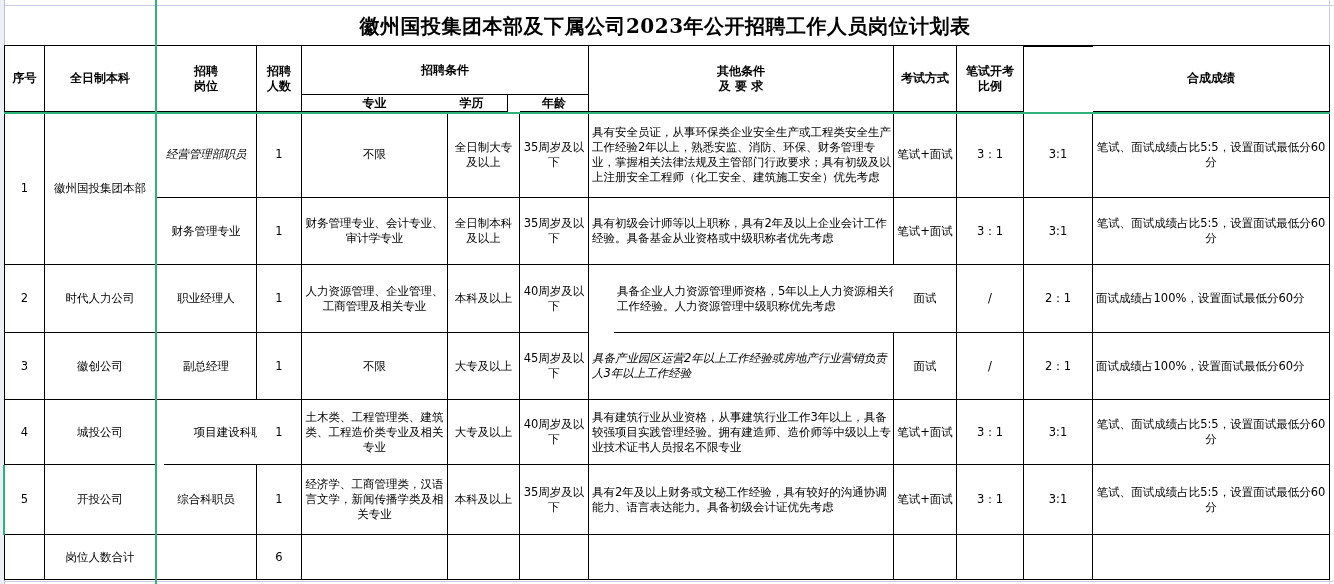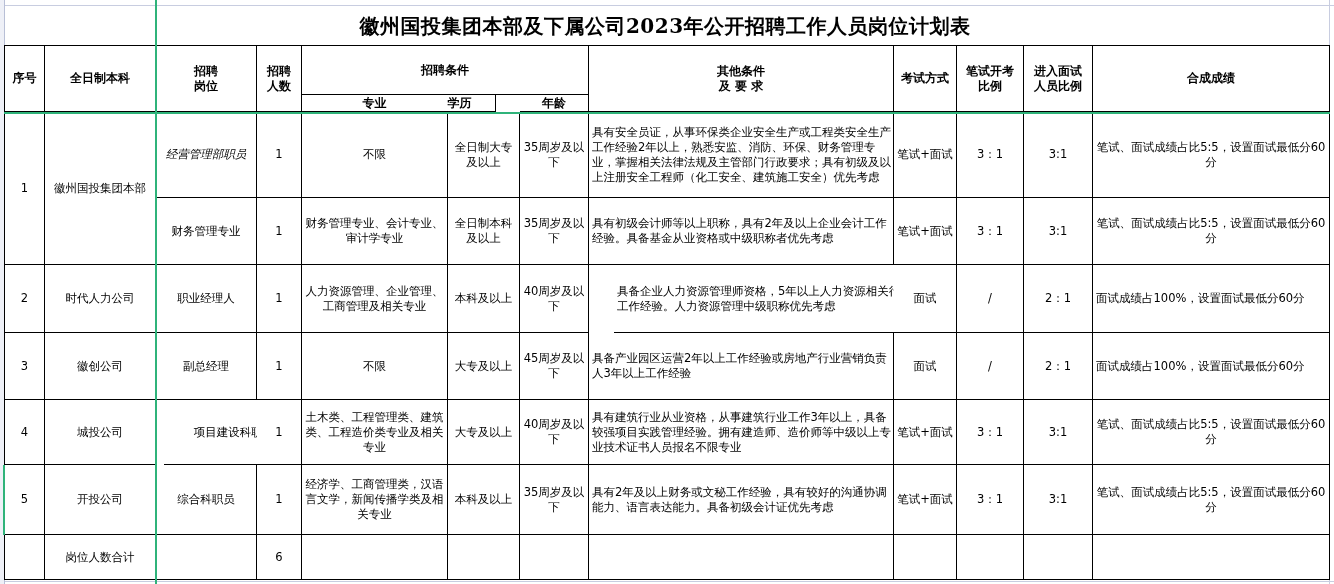--- a/index.html
+++ b/index.html
@@ -41,29 +41,27 @@
   <div style="position:absolute; left:4px; top:45px; width:1.5px; height:535px; background:#000;"></div>
 
   <div class="cell b hd" style="left:5px; top:46px; width:40px; height:66px;">序号</div>
   <div class="cell b hd" style="left:45px; top:46px; width:111px; height:66px;">全日制本科</div>
   <div class="cell b hd pre" style="left:156px; top:46px; width:101px; height:66px;">招聘
 岗位</div>
   <div class="cell b hd pre" style="left:257px; top:46px; width:45px; height:66px;">招聘
 人数</div>
   <div class="cell b hd" style="left:302px; top:46px; width:287px; height:49px;">招聘条件</div>
   <div class="cell b hd" style="left:302px; top:95px; width:146px; height:17px;">专业</div>
-  <div class="cell b hd" style="left:424px; top:95px; width:72px; height:17px;">学历</div>
+  <div class="cell b hd" style="left:436px; top:95px; width:72px; height:17px;">学历</div>
   <div class="cell b hd" style="left:520px; top:95px; width:69px; height:17px;">年龄</div>
   <div class="cell b hd pre" style="left:589px; top:46px; width:305px; height:66px;">其他条件
 及 要 求</div>
   <div class="cell b hd" style="left:894px; top:46px; width:63px; height:66px;">考试方式</div>
   <div class="cell b hd pre" style="left:957px; top:46px; width:67px; height:66px;">笔试开考
 比例</div>
-  <div class="cell b hd pre" style="left:1024px; top:46px; width:69px; height:66px;">进入面试
-人员比例</div>
   <div class="cell b hd" style="left:1093px; top:46px; width:237px; height:66px;">合成成绩</div>
 
   <div class="cell b" style="left:5px; top:112px; width:40px; height:153px;">1</div>
   <div class="cell b" style="left:45px; top:112px; width:111px; height:153px;">徽州国投集团本部</div>
 
   <div>
     <div class="cell b" style="left:156px; top:112px; width:101px; height:86px;font-style:italic;">经营管理部职员</div>
     <div class="cell b" style="left:257px; top:112px; width:45px; height:86px;">1</div>
     <div class="cell b" style="left:302px; top:112px; width:146px; height:86px;">不限</div>
     <div class="cell b pre" style="left:448px; top:112px; width:72px; height:86px;">全日制大专
@@ -110,21 +108,21 @@
 
   <div>
     <div class="cell b" style="left:5px; top:333px; width:40px; height:67px;">3</div>
     <div class="cell b" style="left:45px; top:333px; width:111px; height:67px;">徽创公司</div>
     <div class="cell b" style="left:156px; top:333px; width:101px; height:67px;">副总经理</div>
     <div class="cell b" style="left:257px; top:333px; width:45px; height:67px;">1</div>
     <div class="cell b" style="left:302px; top:333px; width:146px; height:67px;">不限</div>
     <div class="cell b" style="left:448px; top:333px; width:72px; height:67px;">大专及以上</div>
     <div class="cell b pre" style="left:520px; top:333px; width:69px; height:67px;">45周岁及以
 下</div>
-    <div class="cell b left" style="left:589px; top:333px; width:305px; height:67px;">具备产业园区运营2年以上工作经验或房地产行业营销负责人3年以上工作经验</div>
+    <div class="cell b left" style="left:589px; top:333px; width:305px; height:67px;font-style:italic;">具备产业园区运营2年以上工作经验或房地产行业营销负责人3年以上工作经验</div>
     <div class="cell b" style="left:894px; top:333px; width:63px; height:67px;">面试</div>
     <div class="cell b" style="left:957px; top:333px; width:67px; height:67px;">/</div>
     <div class="cell b" style="left:1024px; top:333px; width:69px; height:67px;">2：1</div>
     <div class="cell b left" style="left:1093px; top:333px; width:237px; height:67px;">面试成绩占100%，设置面试最低分60分</div>
   </div>
 
   <div>
     <div class="cell b" style="left:5px; top:400px; width:40px; height:65px;">4</div>
     <div class="cell b" style="left:45px; top:400px; width:111px; height:65px;">城投公司</div>
     <div class="cell b" style="left:164px; top:400px; width:123px; height:65px;padding-left:20px;">项目建设科职员</div>

